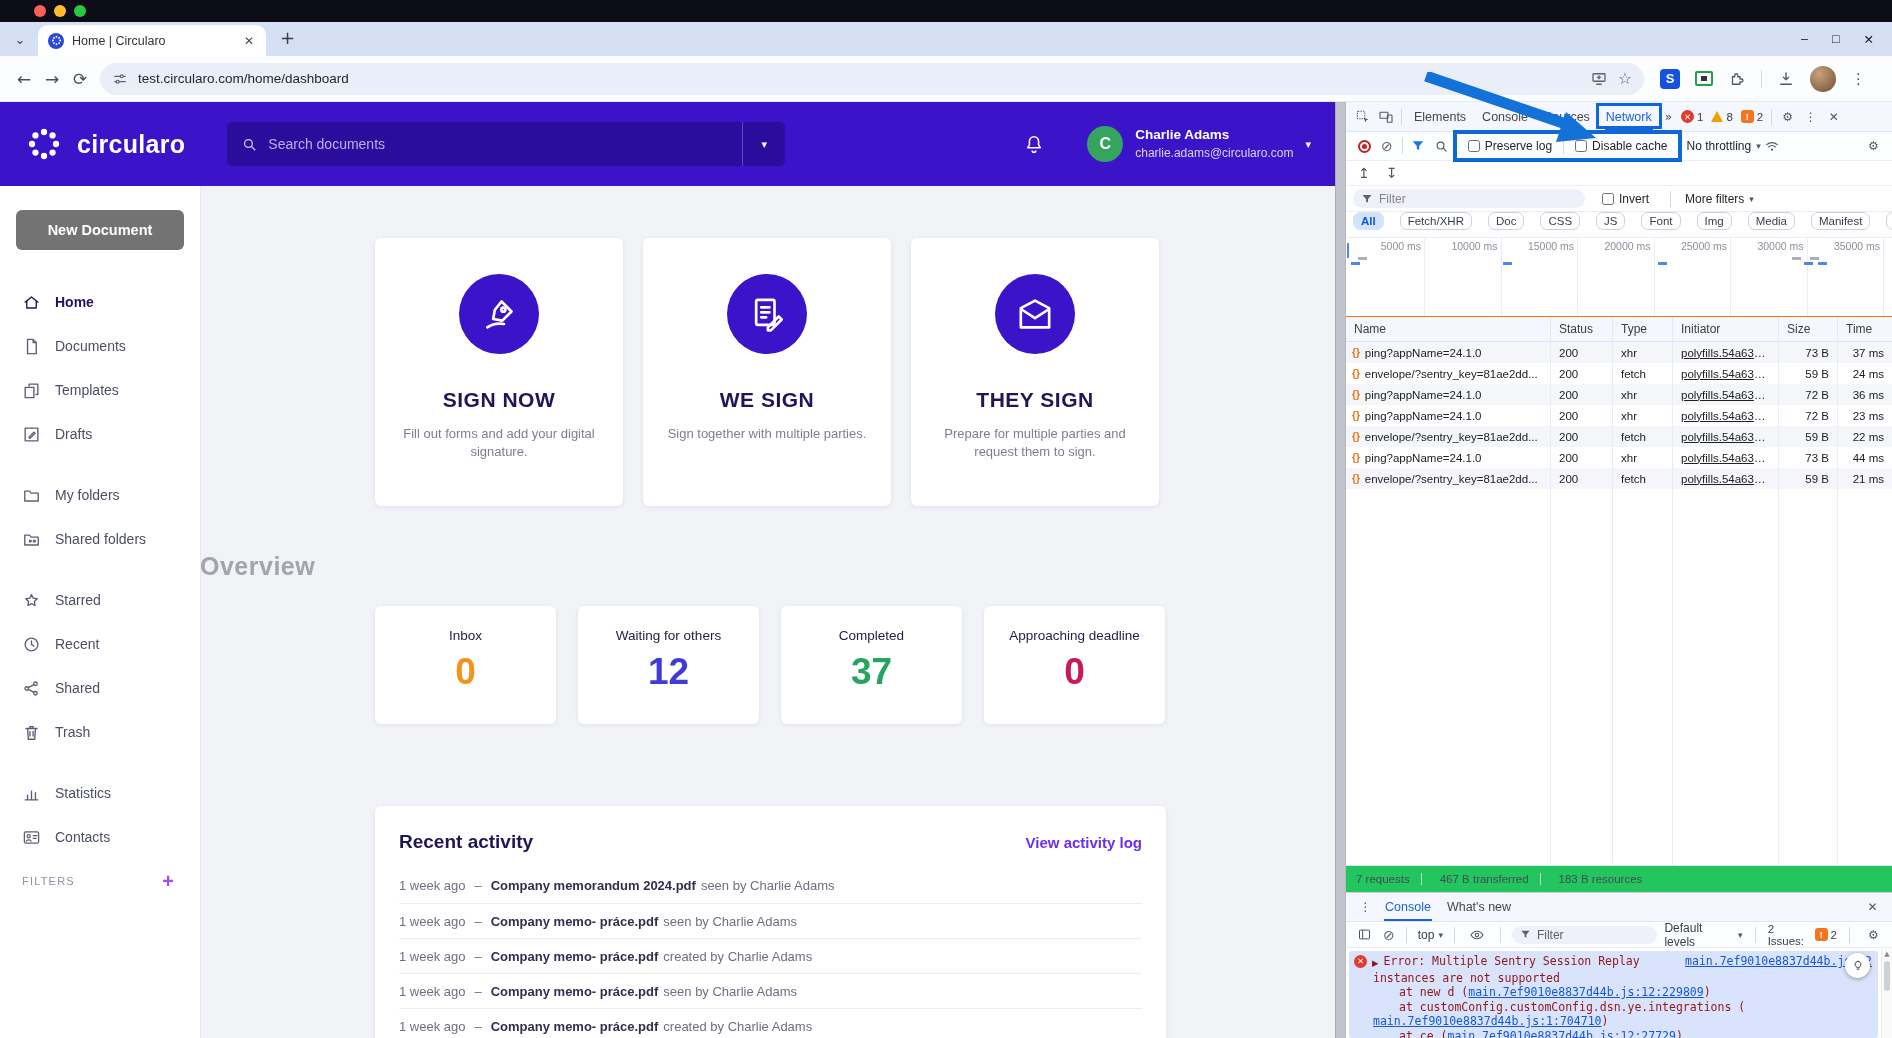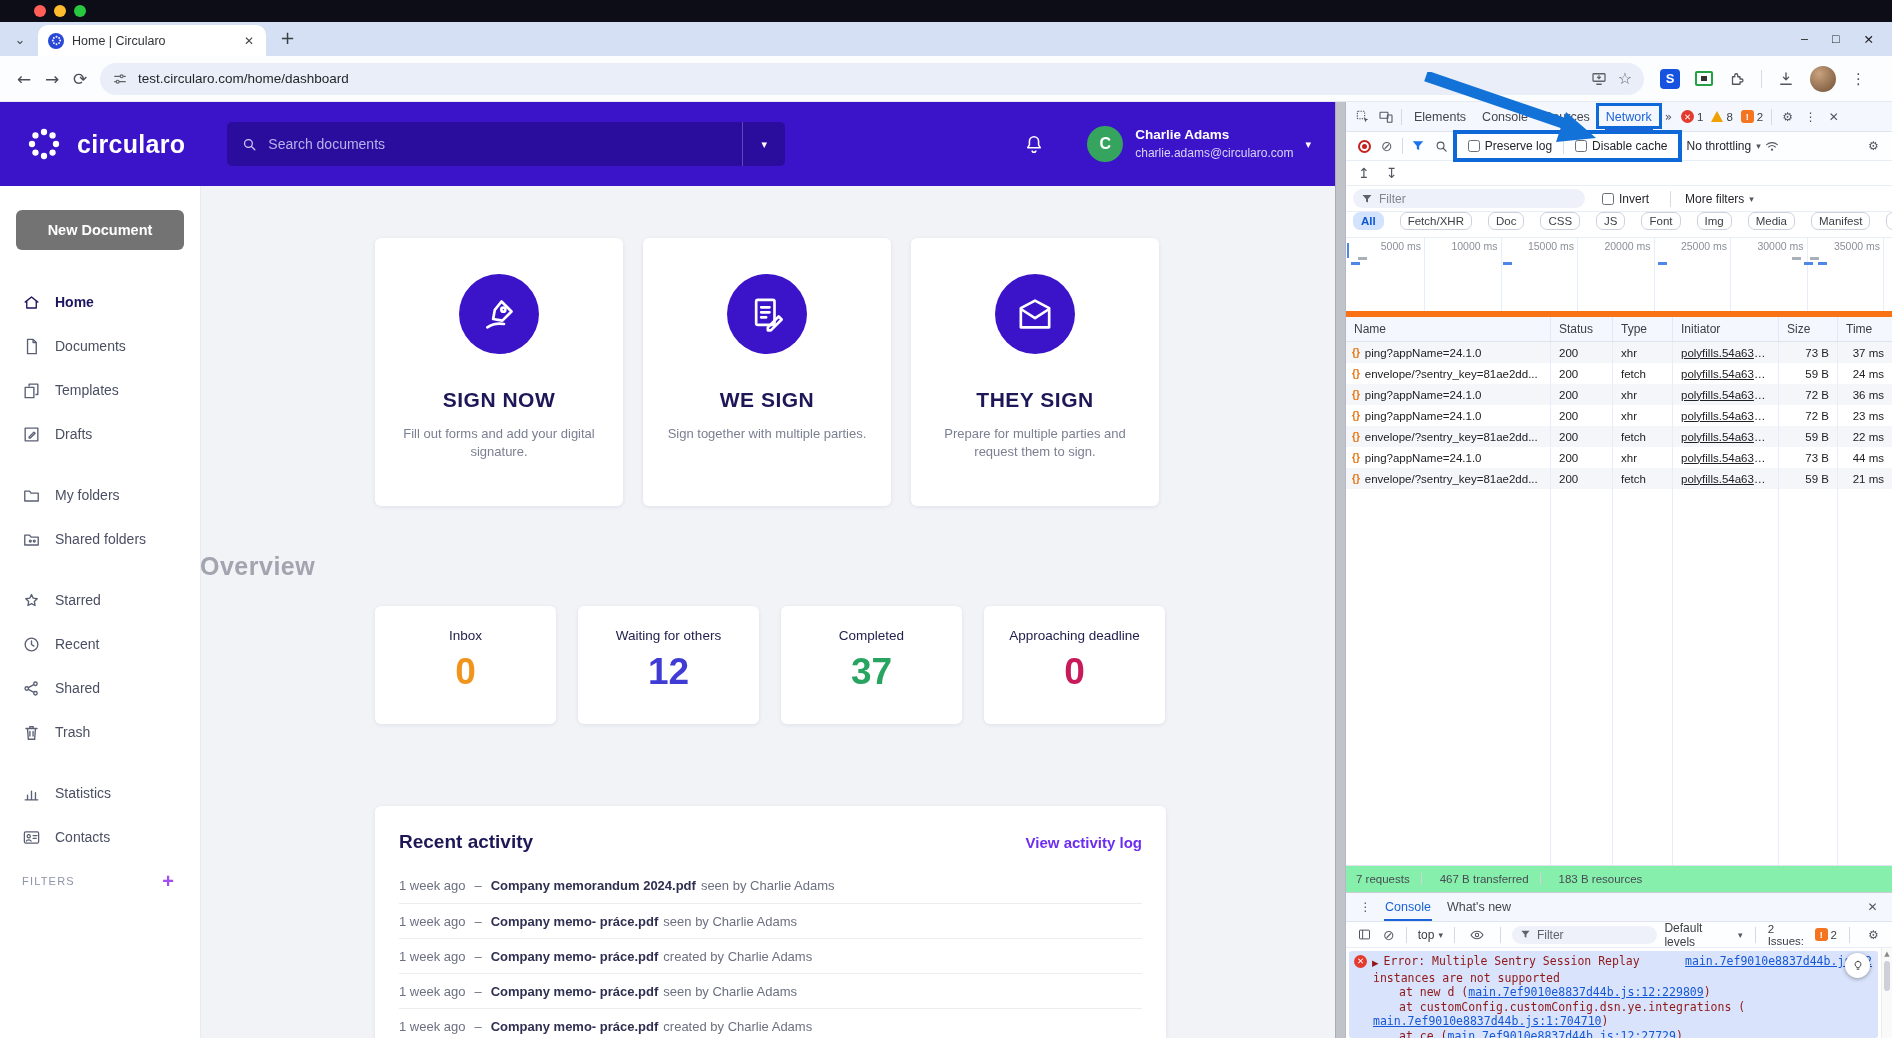--- a/index.html
+++ b/index.html
@@ -109,42 +109,42 @@
 .cbbox{width:12px;height:12px;border:1.5px solid #6b6f78;border-radius:2.5px;background:#fff;flex:none}
 .throttle{display:flex;align-items:center;gap:5px;color:#24262b;margin-left:8px;white-space:nowrap}
 .caret{font-size:9px;color:#51555e}
 .dt-harbar{height:25px;flex:none;border-bottom:1px solid #e9edf5;display:flex;align-items:center;gap:16px;padding:0 12px;color:#51555e;font-size:14px}
 .dt-filterrow{height:26px;flex:none;border-bottom:1px solid #e9edf5;display:flex;align-items:center;gap:10px;padding:0 7px}
 .fpill{width:232px;height:19px;background:#eef1f9;border-radius:10px;display:flex;align-items:center;gap:6px;padding:0 8px;color:#5f6368}
 .fpill .ftext{font-size:12px;color:#80868b}
 .dt-chiprow{height:26px;flex:none;border-bottom:1px solid #e9edf5;display:flex;gap:16px;padding:0 7px}
 .chip{height:18px;padding:0 7px;border:1px solid #ccd2de;border-radius:7px;display:flex;align-items:center;font-size:11.5px;color:#3c4043;background:#fff;white-space:nowrap}
 .chip.on{background:#d3e3fd;border-color:#d3e3fd;color:#0b57d0;font-weight:bold}
-.dt-overview{height:79px;flex:none;border-bottom:6px solid #f97316;position:relative;display:flex}
+.dt-overview{height:79px;flex:none;border-bottom:1px solid #f97316;position:relative;display:flex}
 .tick{width:76.5px;height:100%;border-right:1px solid #e6eefb;position:relative;flex:none}
 .tick:first-child{width:79px}
 .tick span{position:absolute;right:3px;top:2px;font-size:10.5px;color:#8a8f98;white-space:nowrap}
 .mark{position:absolute;top:24px;width:9px;height:3px;background:#4f87e8}
 .mark.gray{background:#aab0ba;top:19px}
 .mark.bar{width:2px;height:15px;top:5px}
 .gridcols{display:grid;grid-template-columns:205px 62px 60px 106px 59px 55px}
 .dt-thead{height:25px;flex:none;background:#f4f7fd;border-bottom:1px solid #dfe4ee;align-items:center;font-size:12px;color:#3c4043}
 .dt-thead span{padding:0 8px;border-right:1px solid #e2e8f4;height:100%;display:flex;align-items:center}
 .net-rows{flex:none}
 .net-row{height:21px;align-items:center;font-size:11.5px;color:#202124}
 .net-row:nth-child(odd){background:#f4f6fa}
 .net-row .c{padding:0 8px;border-right:1px solid #e7edf8;height:100%;display:flex;align-items:center;overflow:hidden;white-space:nowrap}
 .net-row .name{gap:5px;padding-left:6px}
 .xhr-ico{color:#e8710a;font-weight:bold;font-size:10px;flex:none}
 .ntext{overflow:hidden;text-overflow:ellipsis}
 .init{color:#202124;text-decoration:underline;overflow:hidden;text-overflow:ellipsis}
 .net-row .sz,.net-row .tm{justify-content:flex-end}
 .dt-filler{flex:1}
 .dt-filler span{border-right:1px solid #e7edf8}
-.dt-summary{height:27px;flex:none;border-top:1px solid #dfe4ee;background:#86efac;display:flex;align-items:center;padding:0 10px;font-size:11.5px;color:#474b52}
+.dt-summary{height:27px;flex:none;border-top:1px solid #dfe4ee;background:#22c55e;display:flex;align-items:center;padding:0 10px;font-size:11.5px;color:#474b52}
 .sum-item+.sum-item{border-left:1px solid #cfd3dc;padding-left:18px;margin-left:11px}
 .cons-tabbar{height:30px;flex:none;background:#f4f7fd;border-top:1px solid #c9cdd6;border-bottom:1px solid #dfe4ee;display:flex;align-items:center;padding:0 8px}
 .cons-toolbar{height:26px;flex:none;background:#fdfeff;border-bottom:1px solid #e9edf5;display:flex;align-items:center;gap:7px;padding:0 7px;font-size:12px;color:#3c4043}
 .cpill{width:148px;height:18px;background:#eef1f9;border-radius:9px;display:flex;align-items:center;gap:6px;padding:0 8px;color:#5f6368}
 .ctx{display:flex;align-items:center;gap:4px}
 .rightgrp{margin-left:auto;display:flex;align-items:center;gap:8px}
 .cons-body{height:90px;flex:none;position:relative;background:#fff;font-family:"DejaVu Sans Mono",monospace;font-size:11.5px;overflow:hidden}
 .errblock{position:absolute;left:3px;right:14px;top:3px;bottom:0;background:#d9e3fb;border-radius:3px;padding:3px 6px 0 5px;color:#8f1717;line-height:14.5px}
 .el1{display:flex;align-items:flex-start;gap:5px}
 .errico{width:13px;height:13px;border-radius:50%;background:#e33b2e;color:#fff;font-size:8.5px;display:flex;align-items:center;justify-content:center;flex:none;margin-top:1px;font-family:"Liberation Sans",sans-serif}

